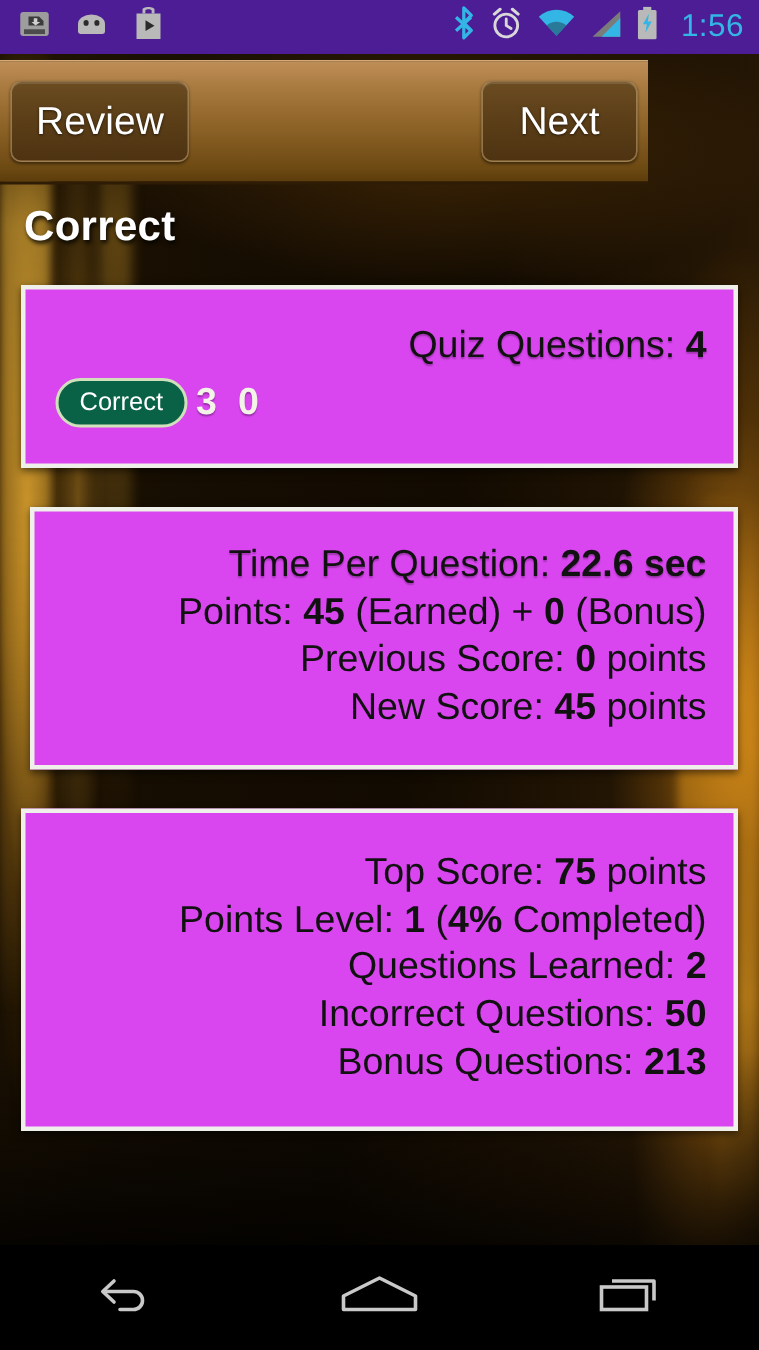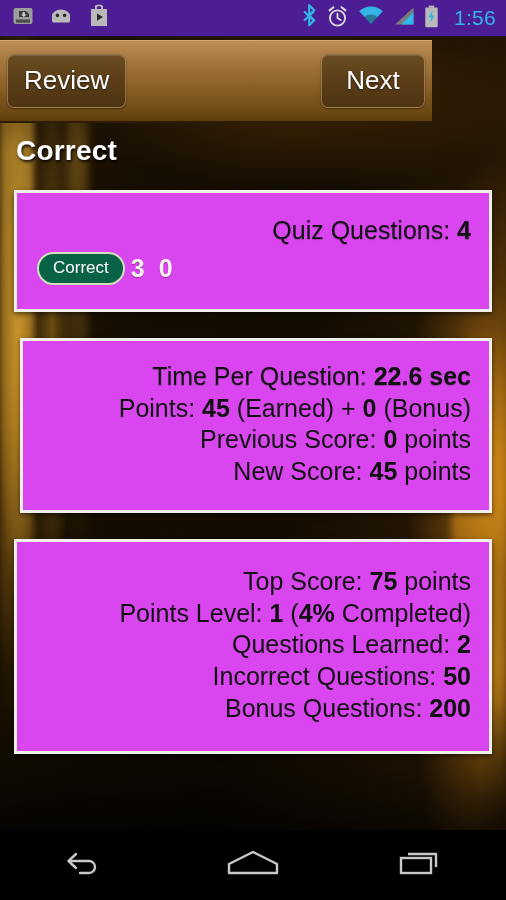--- a/index.html
+++ b/index.html
@@ -240,21 +240,21 @@
       <div class="line">
         <span>Points Level: </span><b>1</b><span> (</span><b>4%</b><span> Completed)</span>
       </div>
       <div class="line">
         <span>Questions Learned: </span><b>2</b>
       </div>
       <div class="line">
         <span>Incorrect Questions: </span><b>50</b>
       </div>
       <div class="line">
-        <span>Bonus Questions: </span><b>200</b>
+        <span>Bonus Questions: </span><b>213</b>
       </div>
     </div>
 
   </div>
 
   <div class="navbar">
     <div class="nav-btn">
       <span>
         <svg width="44" height="30" viewBox="0 0 44 30">
           <path d="M7 13h20a6 6 0 0 1 0 12h-9" fill="none" stroke="#c9c9c9" stroke-width="2.4" stroke-linecap="round" stroke-linejoin="round"></path>

